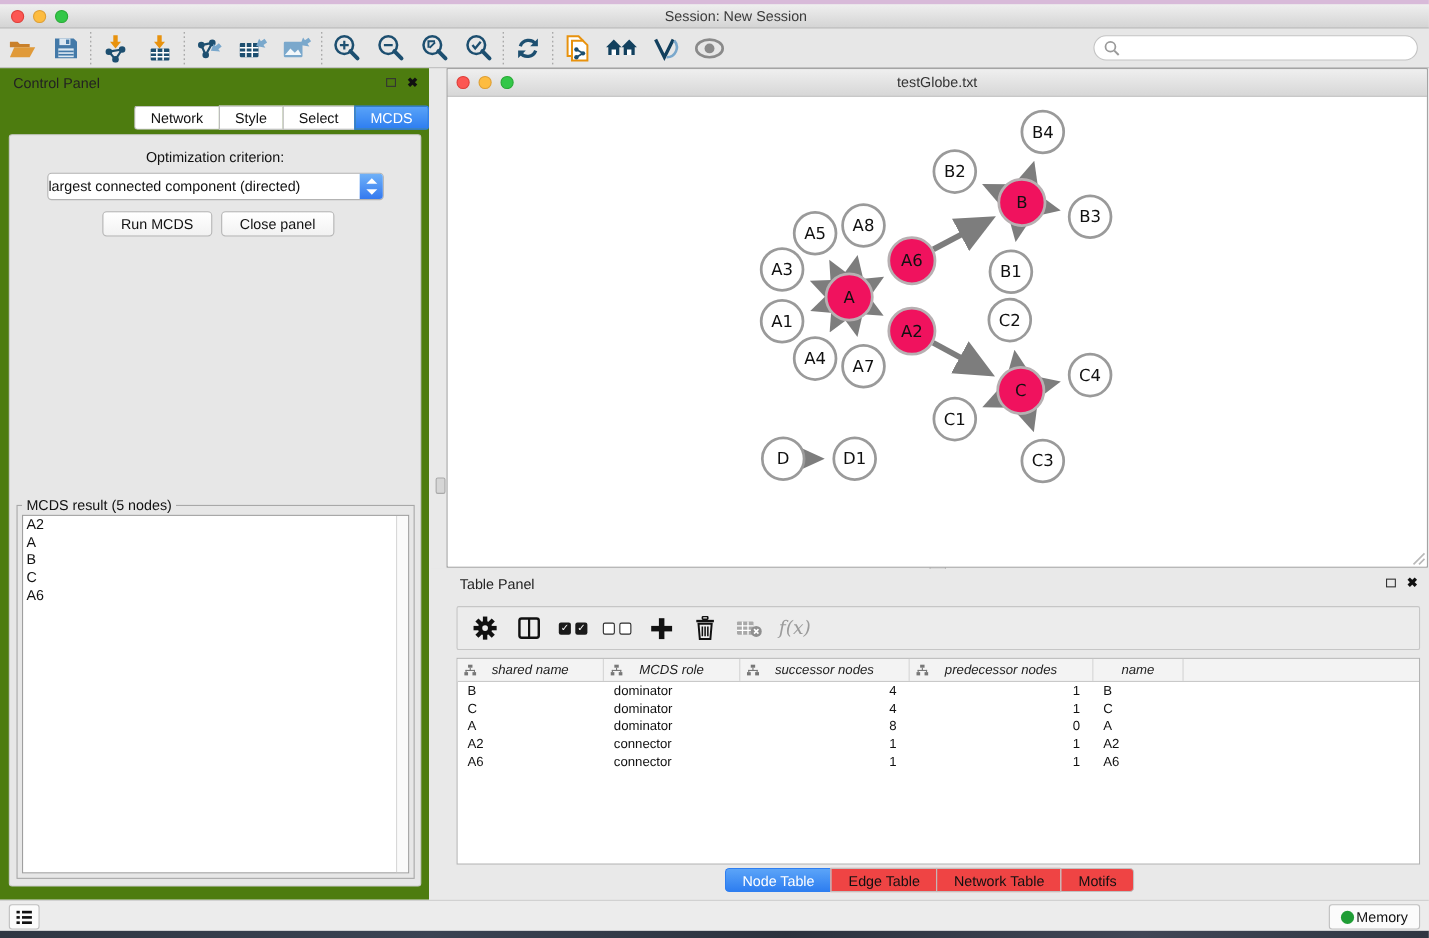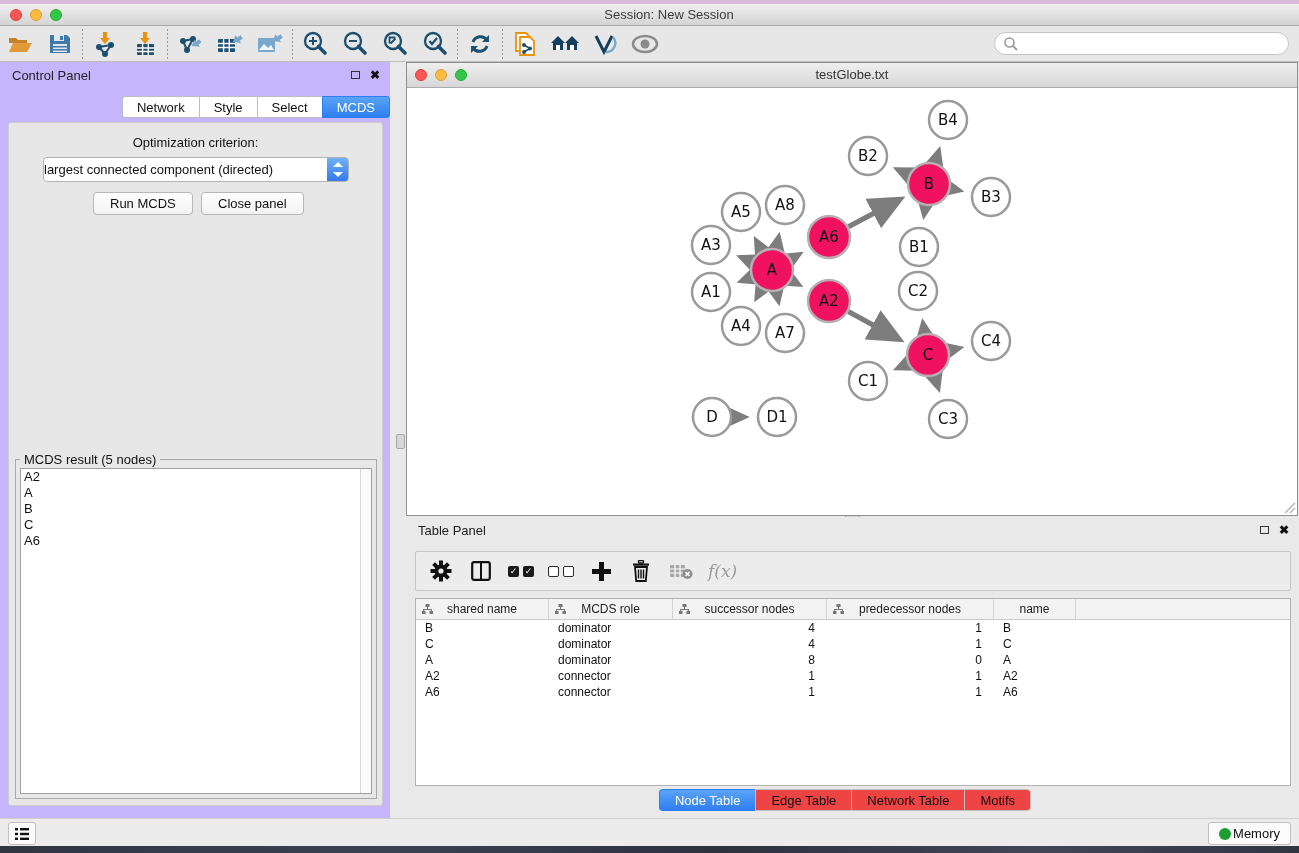--- a/index.html
+++ b/index.html
@@ -28,21 +28,21 @@
     border-bottom:1px solid #bfbfbf; display:flex; align-items:center; }
   .tbtn { width:40px; height:30px; display:flex; align-items:center; justify-content:center; }
   .tsep { width:1px; height:30px; margin:0 2px;
     background-image:linear-gradient(#9a9a9a 40%, rgba(0,0,0,0) 0%);
     background-size:1px 4px; background-repeat:repeat-y; }
   #search-box { position:absolute; right:10px; top:6px; width:295px; height:23px; background:#fff;
     border:1px solid #c3c3c3; border-radius:12px; display:flex; align-items:center; padding-left:8px; }
   #search-input { border:none; outline:none; font-size:13px; width:250px; background:transparent; }
 
   
-  #control-panel { left:0; top:62px; width:390px; height:756px; background:#c4b5fd; }
+  #control-panel { left:0; top:62px; width:390px; height:756px; background:#4d7c0f; }
   .panel-head { position:relative; height:26px; }
   .panel-title { position:absolute; left:12px; top:6px; font-size:13px; color:#222; }
   .float-ico { position:absolute; width:9px; height:8px; border:1.5px solid #333; top:9px; }
   .close-ico { position:absolute; font-size:12px; color:#111; top:6px; font-weight:bold; }
   #cp-float { right:30px; } #cp-close { right:10px; }
 
   #ctrl-tabs { position:absolute; left:0; top:34px; width:390px; display:flex; justify-content:flex-end; }
   .ctab { height:22px; line-height:21px; padding:0 14px; font-size:13px; background:#fff;
     border:1px solid #bdbdbd; border-right:none; color:#111; }
   .ctab:first-child { border-radius:3px 0 0 3px; }
@@ -103,21 +103,21 @@
   .cb.empty { border:1.5px solid #2b2b2b; background:#fff; }
   .plus-ico { position:relative; width:19px; height:19px; }
   .plus-ico::before { content:""; position:absolute; left:7px; top:0; width:5px; height:19px; background:#111; }
   .plus-ico::after { content:""; position:absolute; left:0; top:7px; width:19px; height:5px; background:#111; }
   .fx-label { font-family:"DejaVu Serif", serif; font-style:italic; font-size:17px; color:#9b9b9b; }
 
   #tp-table { position:absolute; left:24px; top:81px; width:876px; height:188px; background:#fff;
     border:1px solid #b3b3b3; }
   #tp-header { display:flex; height:21px; background:#f3f3f3; border-bottom:1px solid #c9c9c9; }
   .th { position:relative; border-right:1px solid #d4d4d4; display:flex; align-items:center;
-    justify-content:center; font-size:12px; color:#222; }
+    justify-content:center; font-size:12px; color:#222;font-style:italic; }
   .th .tree-ico { position:absolute; left:6px; top:5px; }
   .trow { display:flex; height:16px; }
   .td { font-size:12px; line-height:16px; color:#111; white-space:nowrap; }
   .td.left { padding-left:9px; text-align:left; }
   .td.num { padding-right:12px; text-align:right; }
 
   #tp-tabs { position:absolute; left:0; top:272px; width:908px; display:flex; justify-content:center; }
   .ttab { height:22px; line-height:21px; padding:0 15px; font-size:13px; background:#ef4444;
     border:1px solid #c0c0c0; border-right:none; color:#111; }
   .ttab:first-child { border-radius:4px 0 0 4px; }

